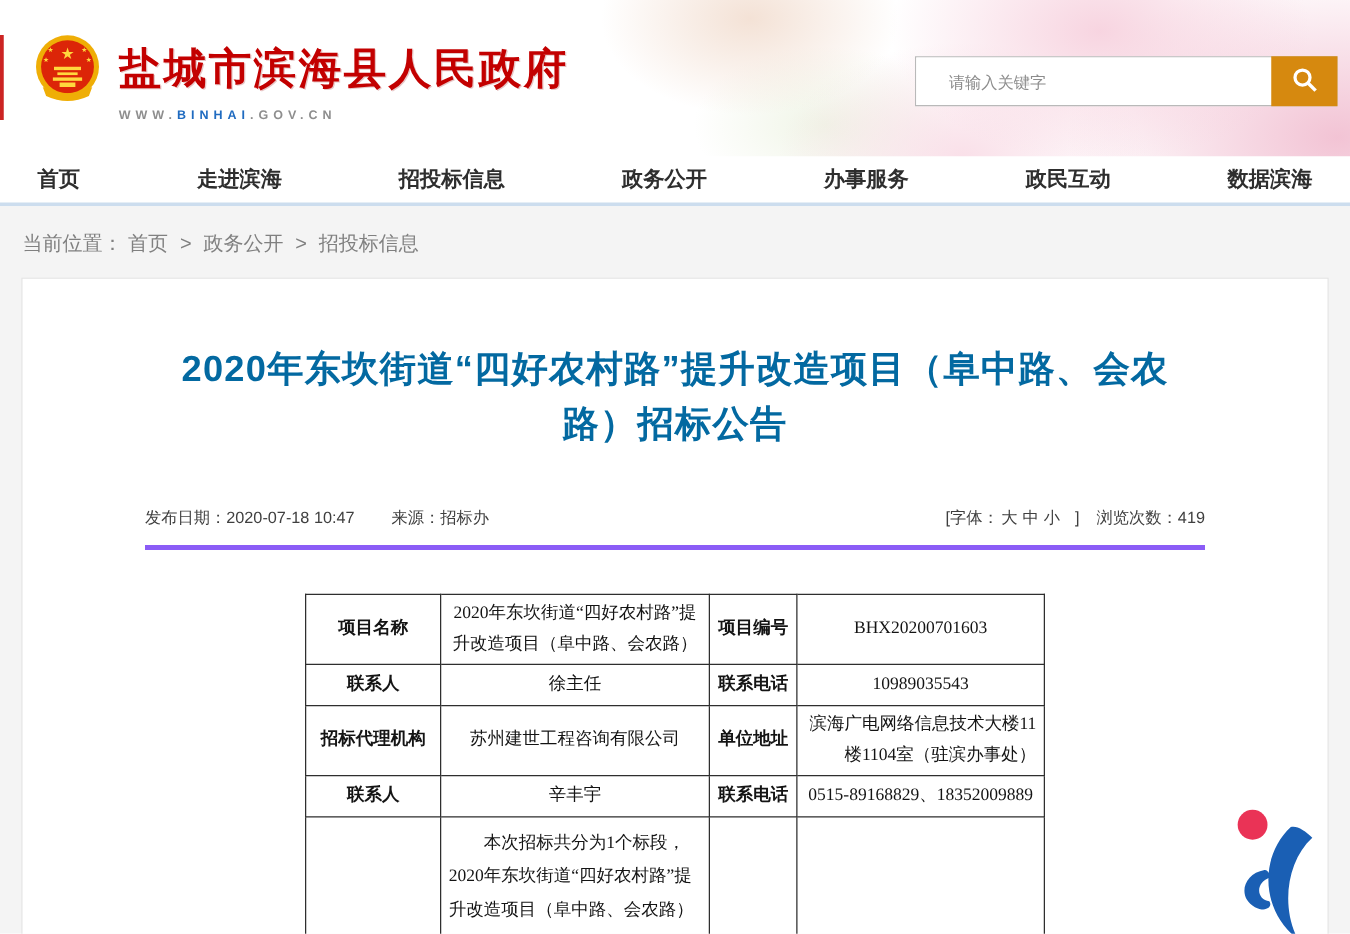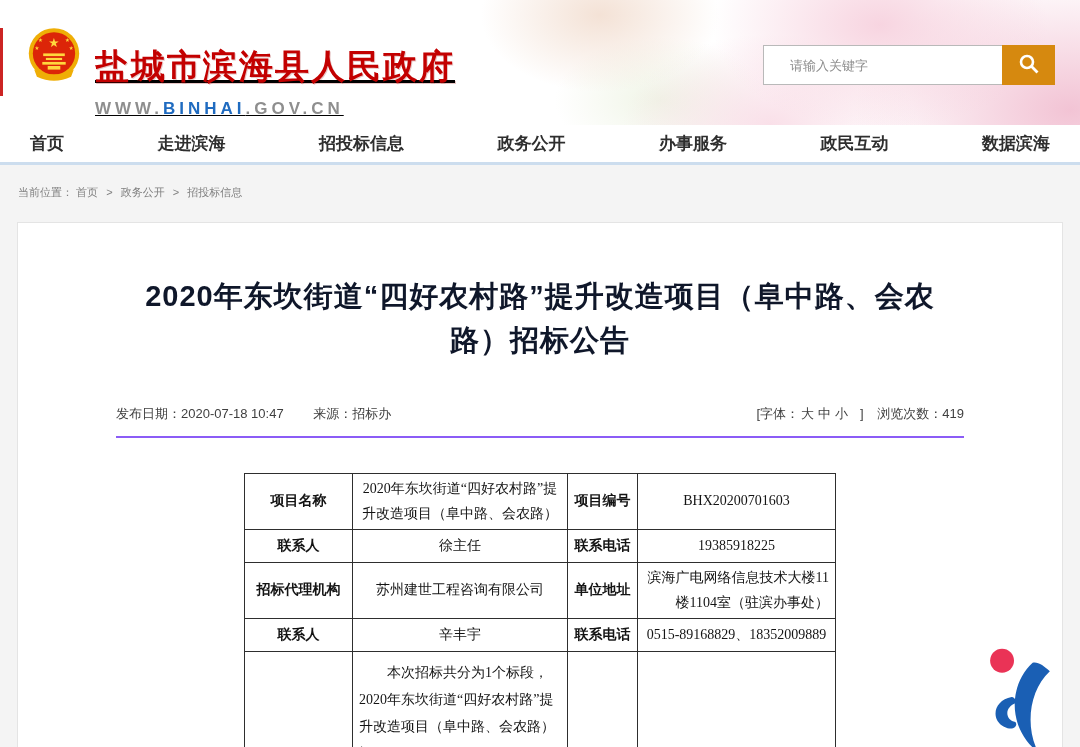--- a/index.html
+++ b/index.html
@@ -11,30 +11,30 @@
     position:relative; height:125px; background:#fff;
     background-image:
       radial-gradient(ellipse 170px 110px at 600px 15px,  rgba(240,216,200,.75), rgba(240,216,200,0) 70%),
       radial-gradient(ellipse 240px 150px at 880px 25px,  rgba(246,205,219,.85), rgba(246,205,219,0) 70%),
       radial-gradient(ellipse 300px 190px at 1070px 110px,rgba(240,185,205,.85), rgba(240,185,205,0) 72%),
       radial-gradient(ellipse 210px 130px at 770px 125px, rgba(248,216,227,.8),  rgba(248,216,227,0) 70%),
       radial-gradient(ellipse 150px 90px  at 660px 100px, rgba(236,242,224,.8),  rgba(236,242,224,0) 70%);
   }
   .left-red-strip { position:absolute; left:0; top:28px; width:3px; height:68px; background:#cc2423; }
   .emblem { position:absolute; left:27px; top:28px; }
-  .site-ident { position:absolute; left:95px; top:44px;text-decoration:underline; }
+  .site-ident { position:absolute; left:95px; top:32px; }
   .site-name {
     font-size:34px; font-weight:bold; color:#c30000; letter-spacing:2px;
     text-shadow:1px 1px 0 rgba(160,30,30,.25);
   }
-  .site-url { margin-top:9px; font-size:17px; font-weight:bold; letter-spacing:4px; color:#8e8e8e; }
+  .site-url { margin-top:9px; font-size:10px; font-weight:bold; letter-spacing:4px; color:#8e8e8e; }
   .site-url .blue { color:#1f6bc0; }
 
   .search-box {
-    position:absolute; right:25px; top:45px; width:292px; height:40px;
+    position:absolute; right:10px; top:45px; width:338px; height:40px;
     display:flex; background:#fff; border:1px solid #b9b9b9;
   }
   .search-input {
     flex:1; border:none; outline:none; padding:0 10px 0 26px;
     font-size:13px; color:#333; background:#fff; font-family:"Liberation Sans",sans-serif;
   }
   .search-input::placeholder { color:#8d8d8d; }
   .search-btn {
     width:53px; height:40px; margin:-1px -1px -1px 0; border:none; cursor:pointer;
     background:#d6890f; display:flex; align-items:center; justify-content:center;
@@ -42,35 +42,35 @@
 
   
   .nav {
     height:40px; background:#fff; border-bottom:3px solid #ccddee;
     display:flex; align-items:center; justify-content:space-between; padding:0 30px;
   }
   .nav-item { font-size:17px; font-weight:bold; color:#2e2e2e; cursor:pointer; white-space:nowrap; }
 
   
   .page-area { position:absolute; top:165px; left:0; right:0; bottom:0; background:#f4f4f4; }
-  .breadcrumb { padding:20px 0 0 18px; font-size:11px; color:#808080; }
+  .breadcrumb { padding:20px 0 0 18px; font-size:16px; color:#808080; }
   .breadcrumb a { color:#808080; text-decoration:none; cursor:pointer; }
   .breadcrumb .sep { margin:0 5px; }
 
   
   .content-card {
     position:absolute; left:17px; top:57px; width:1046px; height:660px;
     background:#fff; border:1px solid #e4e4e4; overflow:hidden;
   }
   .article-title {
     width:830px; margin:51px auto 0; text-align:center;
-    font-size:29px; line-height:44px; font-weight:600; color:#0f172a; letter-spacing:1px;
+    font-size:29px; line-height:44px; font-weight:600; color:#0369a1; letter-spacing:1px;
   }
   .meta-row {
-    margin:43px 98px 0; padding-bottom:13px; border-bottom:2px solid #8b5cf6;
+    margin:43px 98px 0; padding-bottom:13px; border-bottom:4px solid #8b5cf6;
     display:flex; justify-content:space-between; font-size:13px; color:#3f3f3f;
   }
   .meta-left span { margin-right:26px; }
   .meta-right span { margin-left:10px; }
   .font-ctl b { font-weight:normal; cursor:pointer; margin:0 2px; }
 
   
   .bid-table {
     width:591px; margin:35px auto 0; border-collapse:collapse; table-layout:fixed;
     font-family:"Liberation Serif", serif; font-size:14px; color:#141414;
@@ -181,21 +181,21 @@
           <tr class="r1">
         <td class="c1 lbl">项目名称</td>
         <td class="c2">2020年东坎街道“四好农村路”提升改造项目（阜中路、会农路）</td>
         <td class="c3 lbl">项目编号</td>
         <td class="c4">BHX20200701603</td>
       </tr>
       <tr class="r3">
         <td class="lbl">联系人</td>
         <td>徐主任</td>
         <td class="lbl">联系电话</td>
-        <td>19385918225</td>
+        <td>10989035543</td>
       </tr>
       <tr class="r4">
         <td class="lbl">招标代理机构</td>
         <td>苏州建世工程咨询有限公司</td>
         <td class="lbl">单位地址</td>
         <td class="left2">滨海广电网络信息技术大楼11楼1104室（驻滨办事处）</td>
       </tr>
       <tr class="r5">
         <td class="lbl">联系人</td>
         <td>辛丰宇</td>

